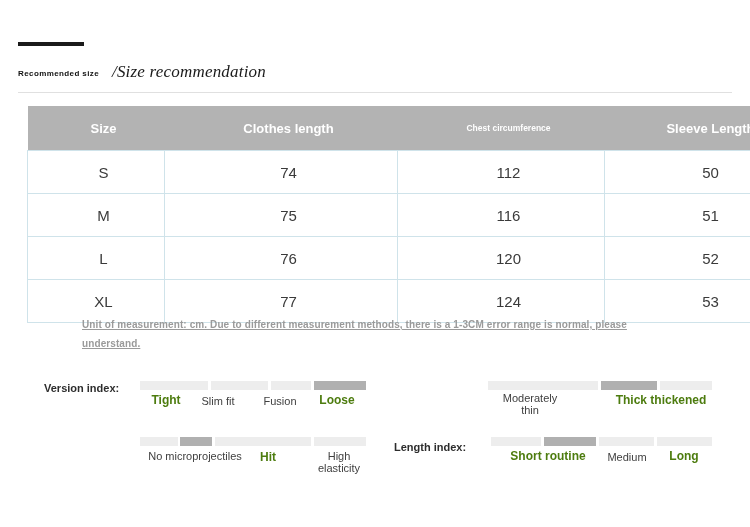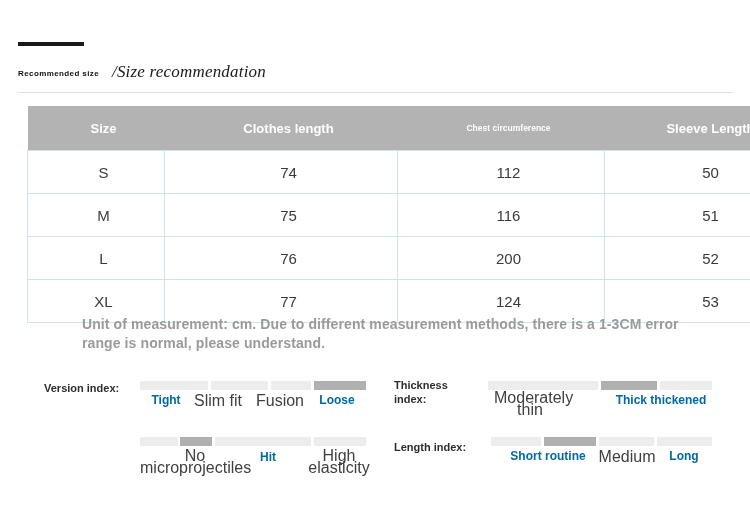--- a/index.html
+++ b/index.html
@@ -97,54 +97,55 @@
   .table tbody tr:first-child td {
     border-top: 1px solid #cfe3ea;
   }
 
   
   .note {
     position: absolute;
     left: 82px;
     top: 315px;
     width: 600px;
-    font-size: 14px;
+    font-size: 10px;
     font-weight: bold;
     line-height: 19px;
     color: #9a9a9a;
     letter-spacing: 0.1px;
+    text-decoration: underline;
   }
   .idx-label {
     position: absolute;
     font-size: 11px;
     font-weight: bold;
     color: #2d2d2d;
     line-height: 14px;
   }
   .bar {
     position: absolute;
     height: 9px;
     background: #ededed;
   }
   .bar-fill {
     position: absolute;
     height: 9px;
     background: #b0b0b0;
   }
   .tick {
     position: absolute;
-    font-size: 16px;
+    font-size: 11px;
     color: #404040;
     line-height: 12px;
     text-align: center;
   }
   .tick.on {
     font-weight: bold;
     font-size: 12px;
-    color: #0369a1;
+    color: #4d7c0f;
   }
 </style>
 </head>
 <body>
 
 <div class="page">
 
   <div class="top-rule"></div>
   <div class="header-line"></div>
   <div class="header-label">Recommended size</div>
@@ -168,21 +169,21 @@
       </tr>
       <tr>
         <td>M</td>
         <td>75</td>
         <td>116</td>
         <td>51</td>
       </tr>
       <tr>
         <td>L</td>
         <td>76</td>
-        <td>200</td>
+        <td>120</td>
         <td>52</td>
       </tr>
       <tr>
         <td>XL</td>
         <td>77</td>
         <td>124</td>
         <td>53</td>
       </tr>
     </tbody>
   </table>
@@ -192,21 +193,20 @@
   <div class="idx-label" style="left:44px; top:381px; width:90px;">Version index:</div>
   <div class="bar" style="left:140px; top:381px; width:68px;"></div>
   <div class="bar" style="left:211px; top:381px; width:57px;"></div>
   <div class="bar" style="left:271px; top:381px; width:40px;"></div>
   <div class="bar-fill" style="left:314px; top:381px; width:52px;"></div>
   <div class="tick on" style="left:138px; top:394px; width:56px;">Tight</div>
   <div class="tick" style="left:190px; top:395px; width:56px;">Slim fit</div>
   <div class="tick" style="left:252px; top:395px; width:56px;">Fusion</div>
   <div class="tick on" style="left:308px; top:394px; width:58px;">Loose</div>
 
-  <div class="idx-label" style="left:394px; top:378px; width:66px;">Thickness index:</div>
   <div class="bar" style="left:488px; top:381px; width:110px;"></div>
   <div class="bar-fill" style="left:601px; top:381px; width:56px;"></div>
   <div class="bar" style="left:660px; top:381px; width:52px;"></div>
   <div class="tick" style="left:494px; top:392px; width:72px;">Moderately thin</div>
   <div class="tick on" style="left:600px; top:394px; width:122px;">Thick thickened</div>
 
   <div class="bar" style="left:140px; top:437px; width:38px;"></div>
   <div class="bar-fill" style="left:180px; top:437px; width:32px;"></div>
   <div class="bar" style="left:215px; top:437px; width:96px;"></div>
   <div class="bar" style="left:314px; top:437px; width:52px;"></div>

